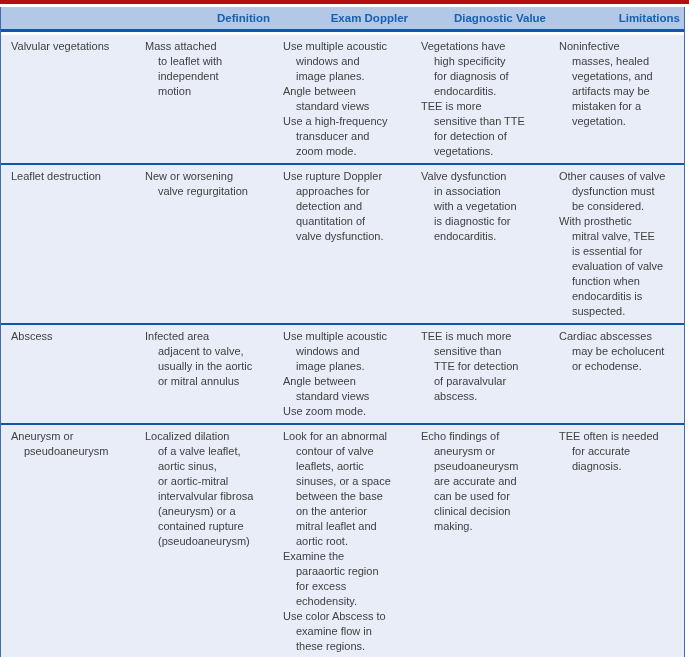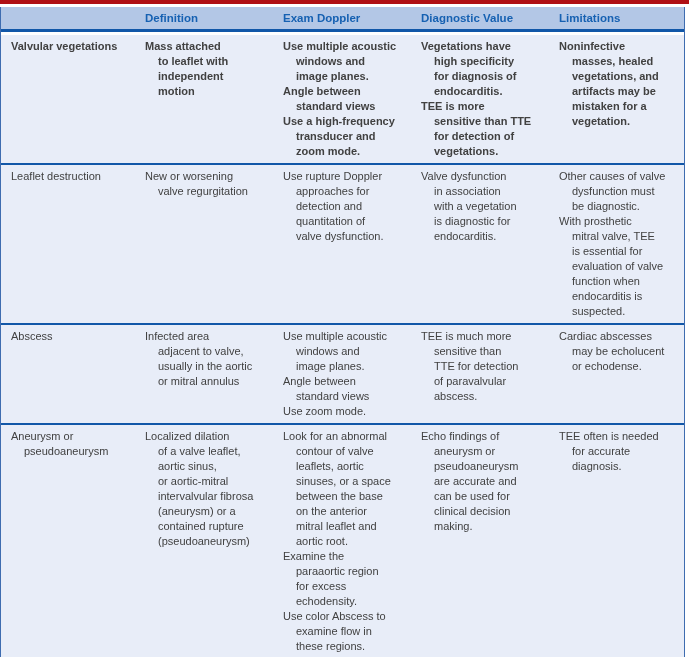--- a/index.html
+++ b/index.html
@@ -34,37 +34,37 @@
   col.c-finding { width: 135px; }
   col.c-def     { width: 138px; }
   col.c-exam    { width: 138px; }
   col.c-diag    { width: 138px; }
   col.c-lim     { width: auto;  }
   thead th {
     background: var(--header_bg, #b3c7e6);
     color: var(--header_text_color, #1661b2);
     font-size: 11.5px;
     font-weight: bold;
-    text-align: left;
+    text-align: right;
     vertical-align: middle;
     padding: 5px 4px 5px 9px;
     border-bottom: 3px solid var(--rule_blue, #1157a8);
     white-space: nowrap;
     overflow: hidden;
   }
   thead th:first-child { padding-left: 10px; }
   tbody td {
     background: var(--body_bg, #e8edf8);
     vertical-align: top;
     font-size: 11px;
     line-height: 15px;
     padding: 4px 5px 4px 9px;
     border-bottom: 2px solid var(--rule_blue, #1157a8);
   }
-  tbody tr:first-child td { border-top: 3px solid #ffffff; font-weight: bold; }
+  tbody tr:first-child td { border-top: 3px solid #ffffff; }
   tbody td:first-child { padding-left: 10px; }
   tbody td p {
     margin: 0;
     padding-left: 13px;
     text-indent: -13px;
     white-space: pre-line;
   }
 </style>
 </head>
 <body>
@@ -148,21 +148,21 @@
           <td>
             <p>Valve dysfunction
 in association
 with a vegetation
 is diagnostic for
 endocarditis.</p>
           </td>
           <td>
             <p>Other causes of valve
 dysfunction must
-be diagnostic.</p>
+be considered.</p>
             <p>With prosthetic
 mitral valve, TEE
 is essential for
 evaluation of valve
 function when
 endocarditis is
 suspected.</p>
           </td>
         </tr>
         <tr>

